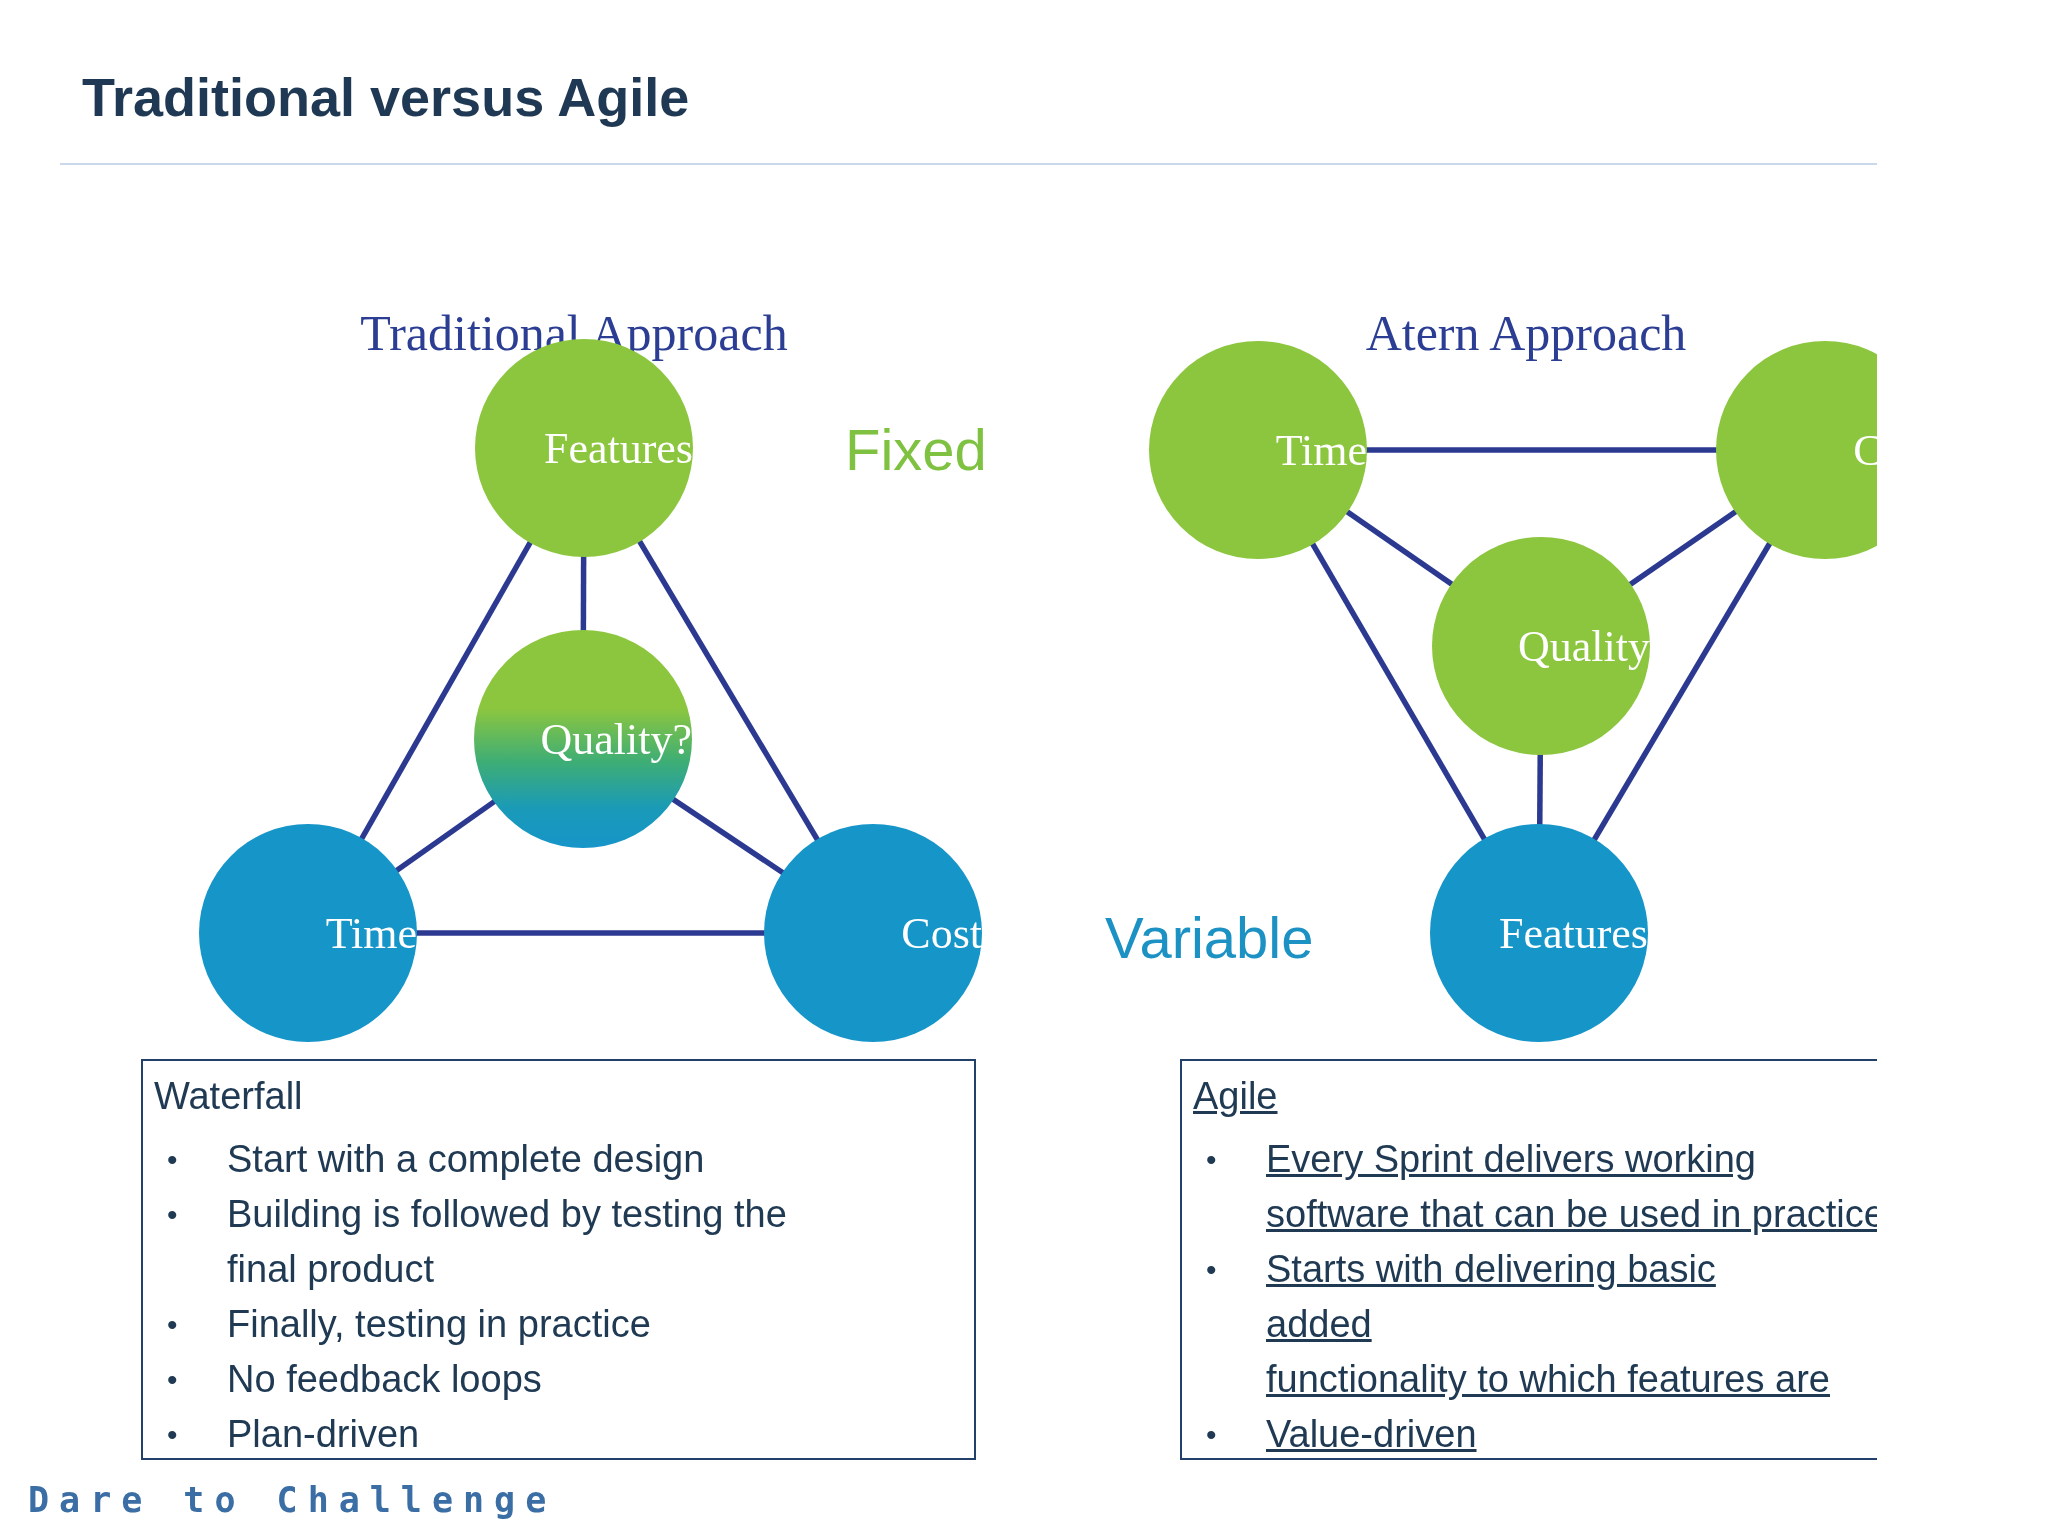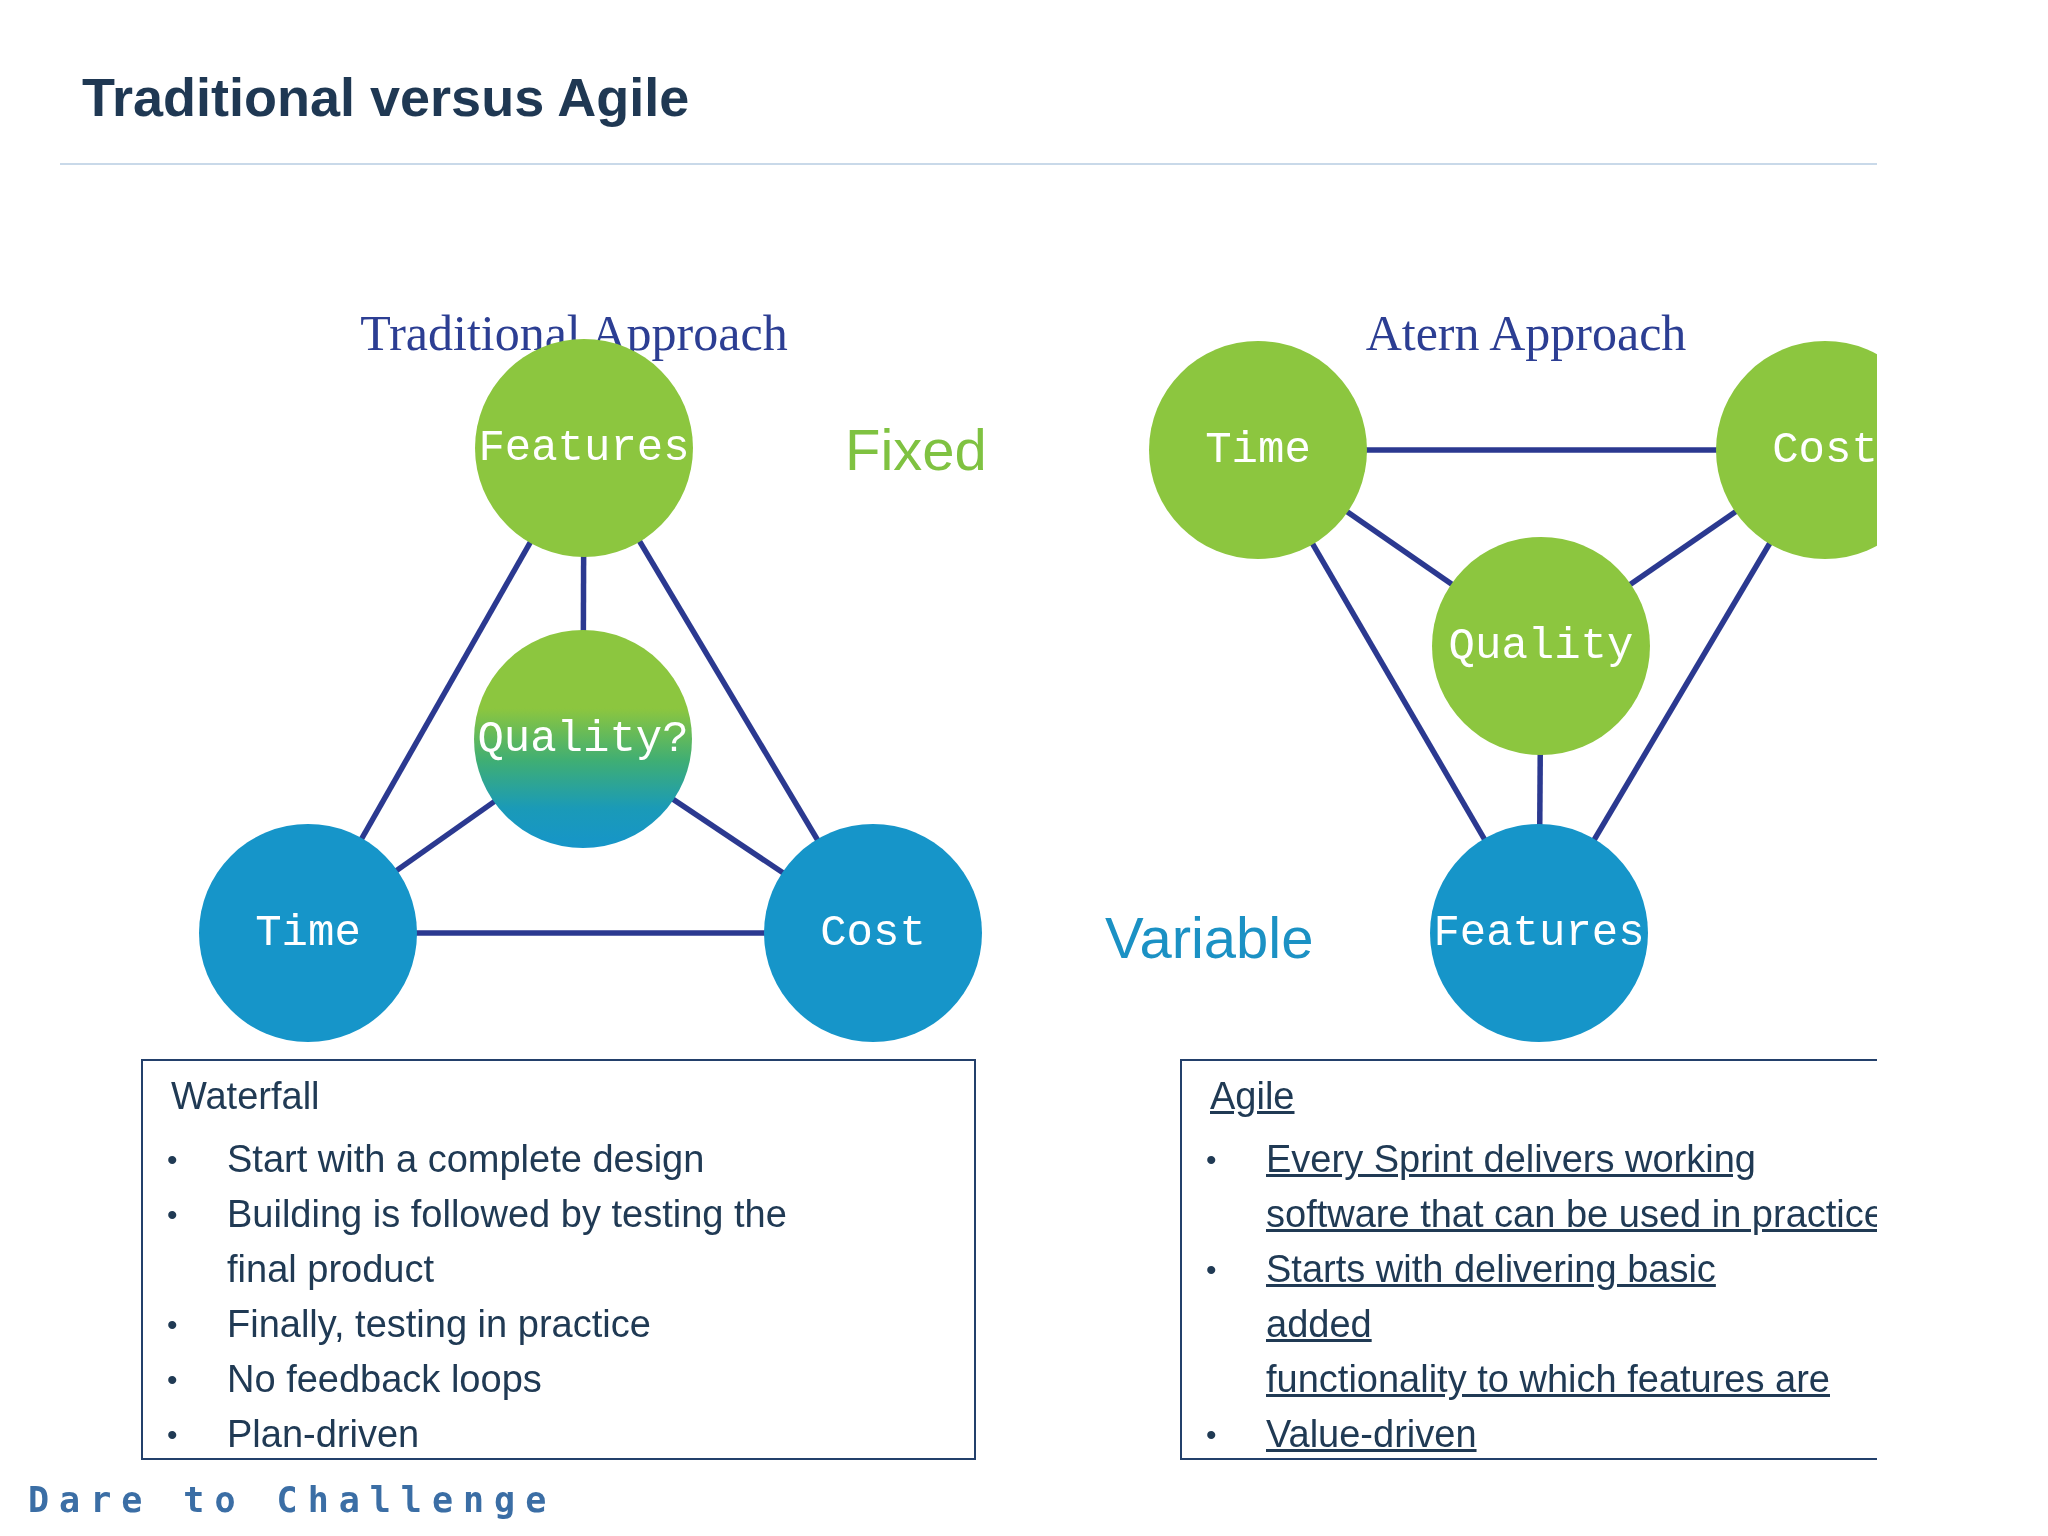--- a/index.html
+++ b/index.html
@@ -13,36 +13,36 @@
   .dheading{position:absolute;top:304px;transform:translateX(-50%);
             font-family:"Liberation Serif",serif;font-weight:400;font-size:50px;
             color:#2C3E93;white-space:nowrap;}
   .dheading.left{left:574px;}
   .dheading.right{left:1526px;}
 
   svg.lines{position:absolute;left:0;top:0;z-index:1;}
   svg.lines line{stroke:#2B3990;stroke-width:5.5;}
 
   .node{position:absolute;width:218px;height:218px;border-radius:50%;z-index:2;
-        display:flex;align-items:center;justify-content:center;
-        font-family:Liberation Mono, monospace;font-size:44px;color:#ffffff;white-space:nowrap;}
+        display:flex;align-items:center;justify-content:flex-end;
+        font-family:Liberation Serif, serif;font-size:44px;color:#ffffff;white-space:nowrap;}
   .node.green{background:#8CC63F;}
   .node.blue{background:#1695C9;}
   .node.grad{background:linear-gradient(180deg,#8CC63F 0%,#8CC63F 36%,#3FAE74 60%,#1A9AB8 82%,#1695C9 100%);}
 
   .side-label{position:absolute;font-family:Liberation Sans, sans-serif;font-size:58px;white-space:nowrap;}
   .side-label.fixed{left:845px;top:416px;color:#7FC241;}
   .side-label.variable{left:1105px;top:904px;color:#1B91C4;}
 
   .infobox{position:absolute;top:1059px;height:401px;box-sizing:border-box;
            border:2px solid #23406B;background:#ffffff;z-index:3;
            padding-top:8px;color:#203A54;font-size:38px;line-height:55px;}
   .infobox.left{left:141px;width:835px;}
   .infobox.right{left:1180px;width:858px;text-decoration:underline;}
-  .box-heading{padding-left:28px;margin-bottom:8px;}
+  .box-heading{padding-left:11px;margin-bottom:8px;}
   .row{position:relative;padding-left:84px;padding-right:12px;white-space:nowrap;}
   .row .bullet{position:absolute;left:24px;font-size:30px;}
 
   .tagline{position:absolute;left:28px;top:1480px;z-index:3;
            font-family:"DejaVu Sans Mono",monospace;font-weight:bold;font-size:35px;
            letter-spacing:10px;color:#3B6EA5;white-space:nowrap;}
 
   .logo{position:absolute;left:1885px;top:1393px;width:150px;height:140px;z-index:4;}
 </style>
 </head>

